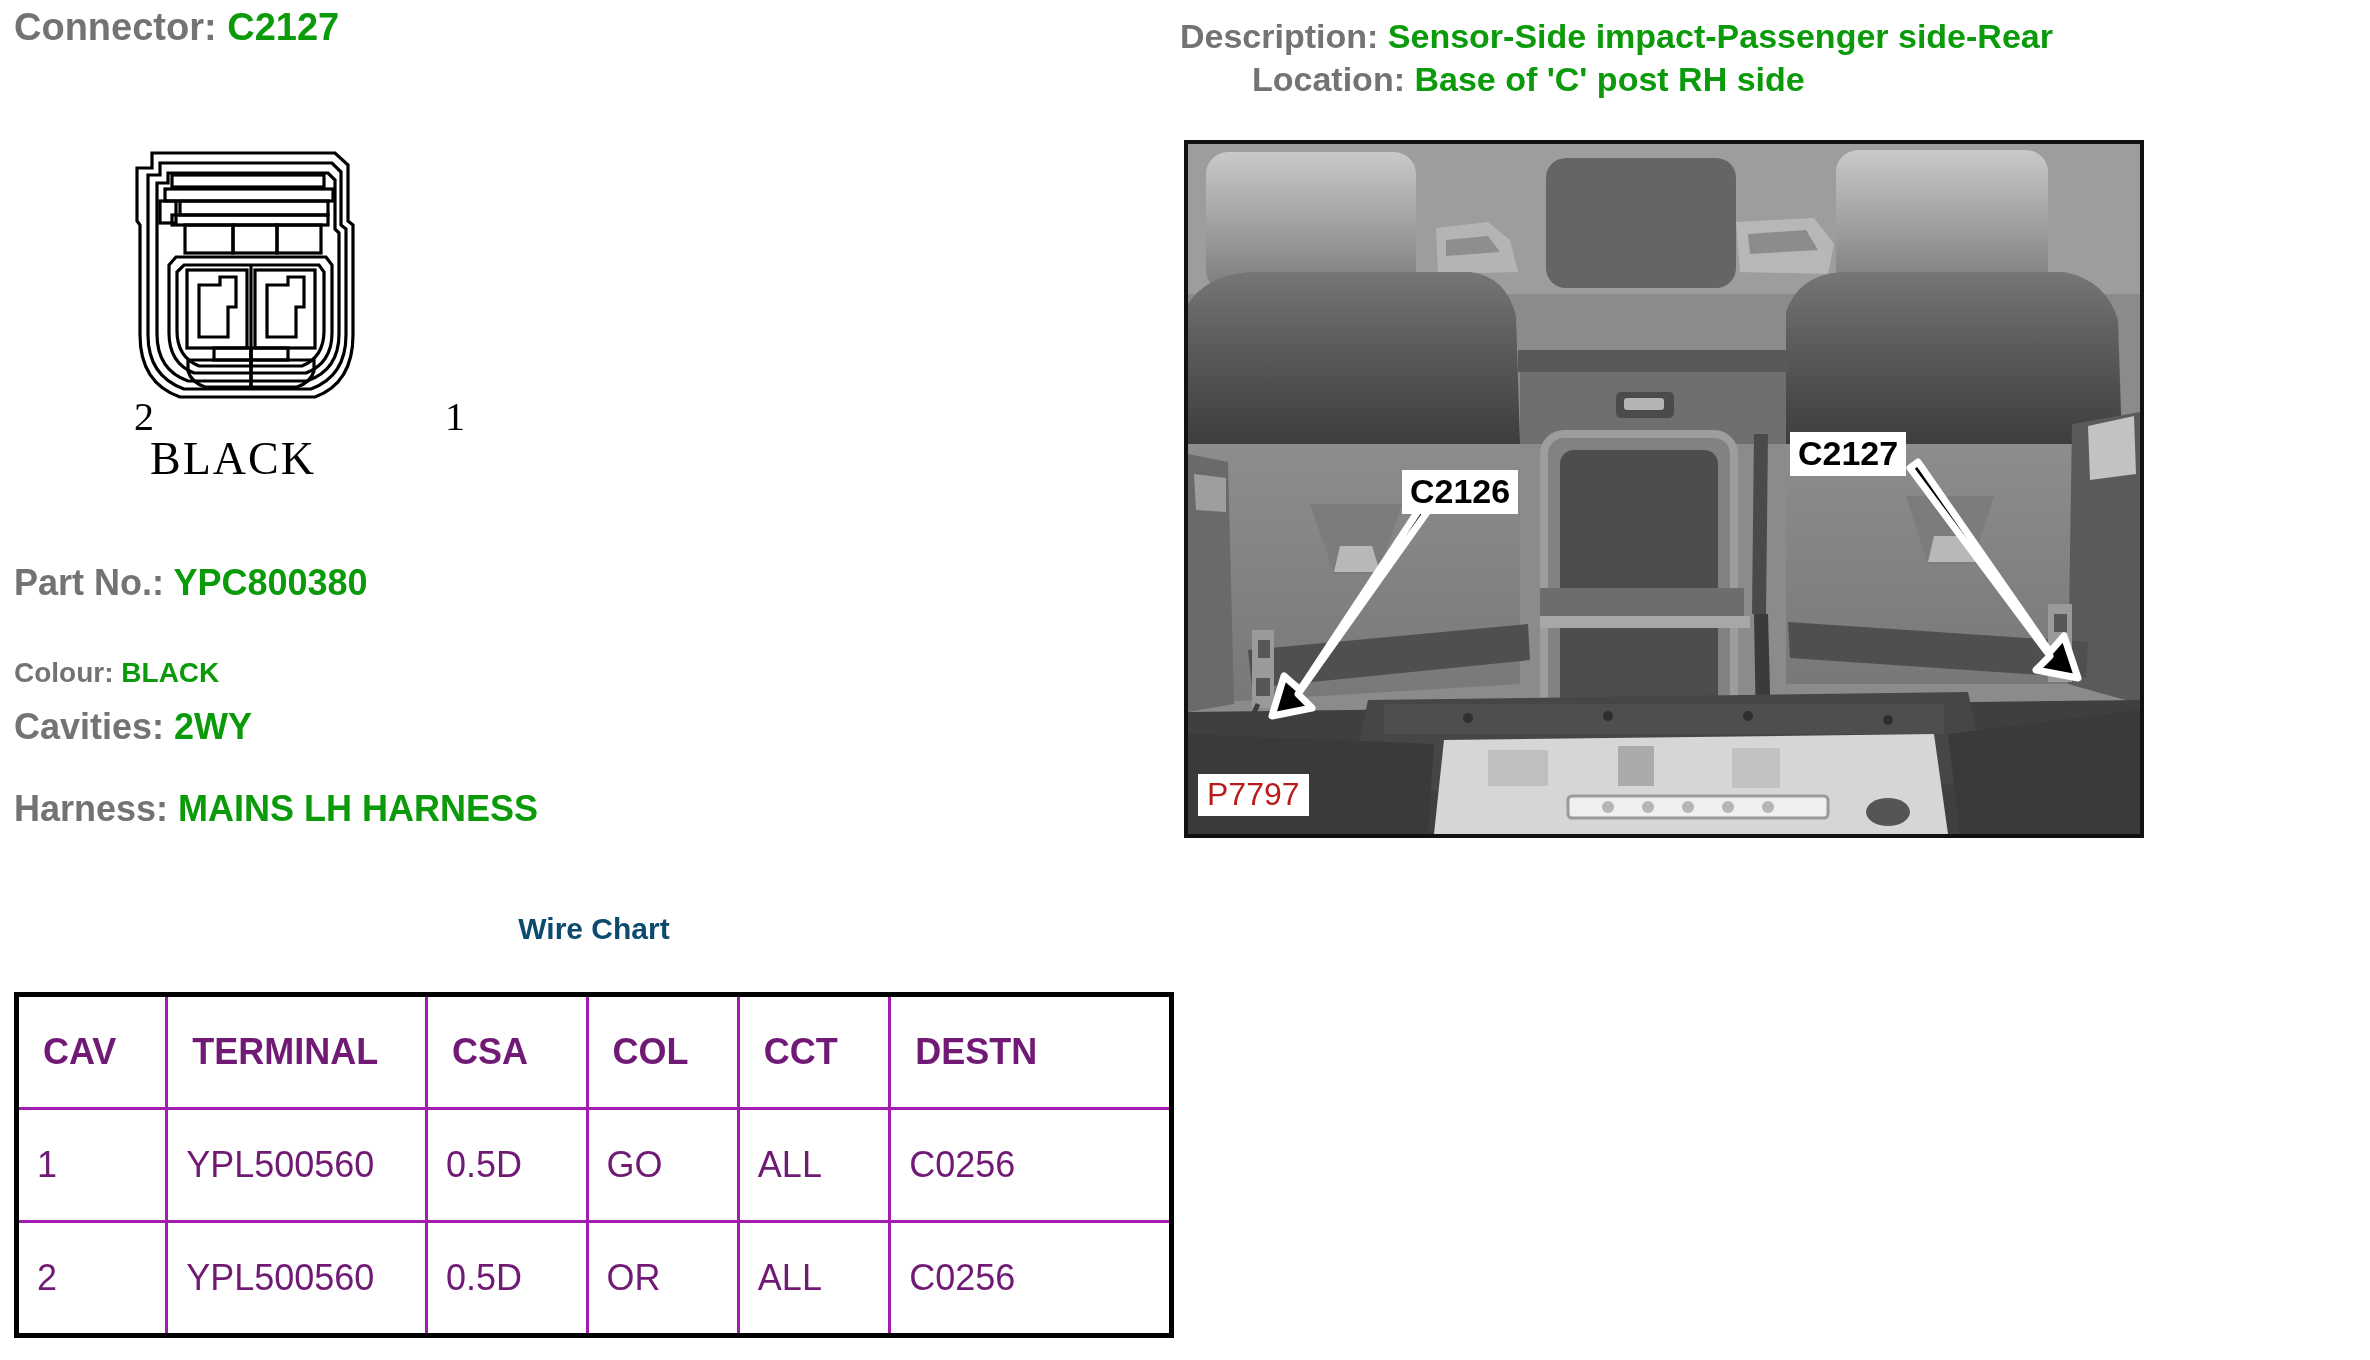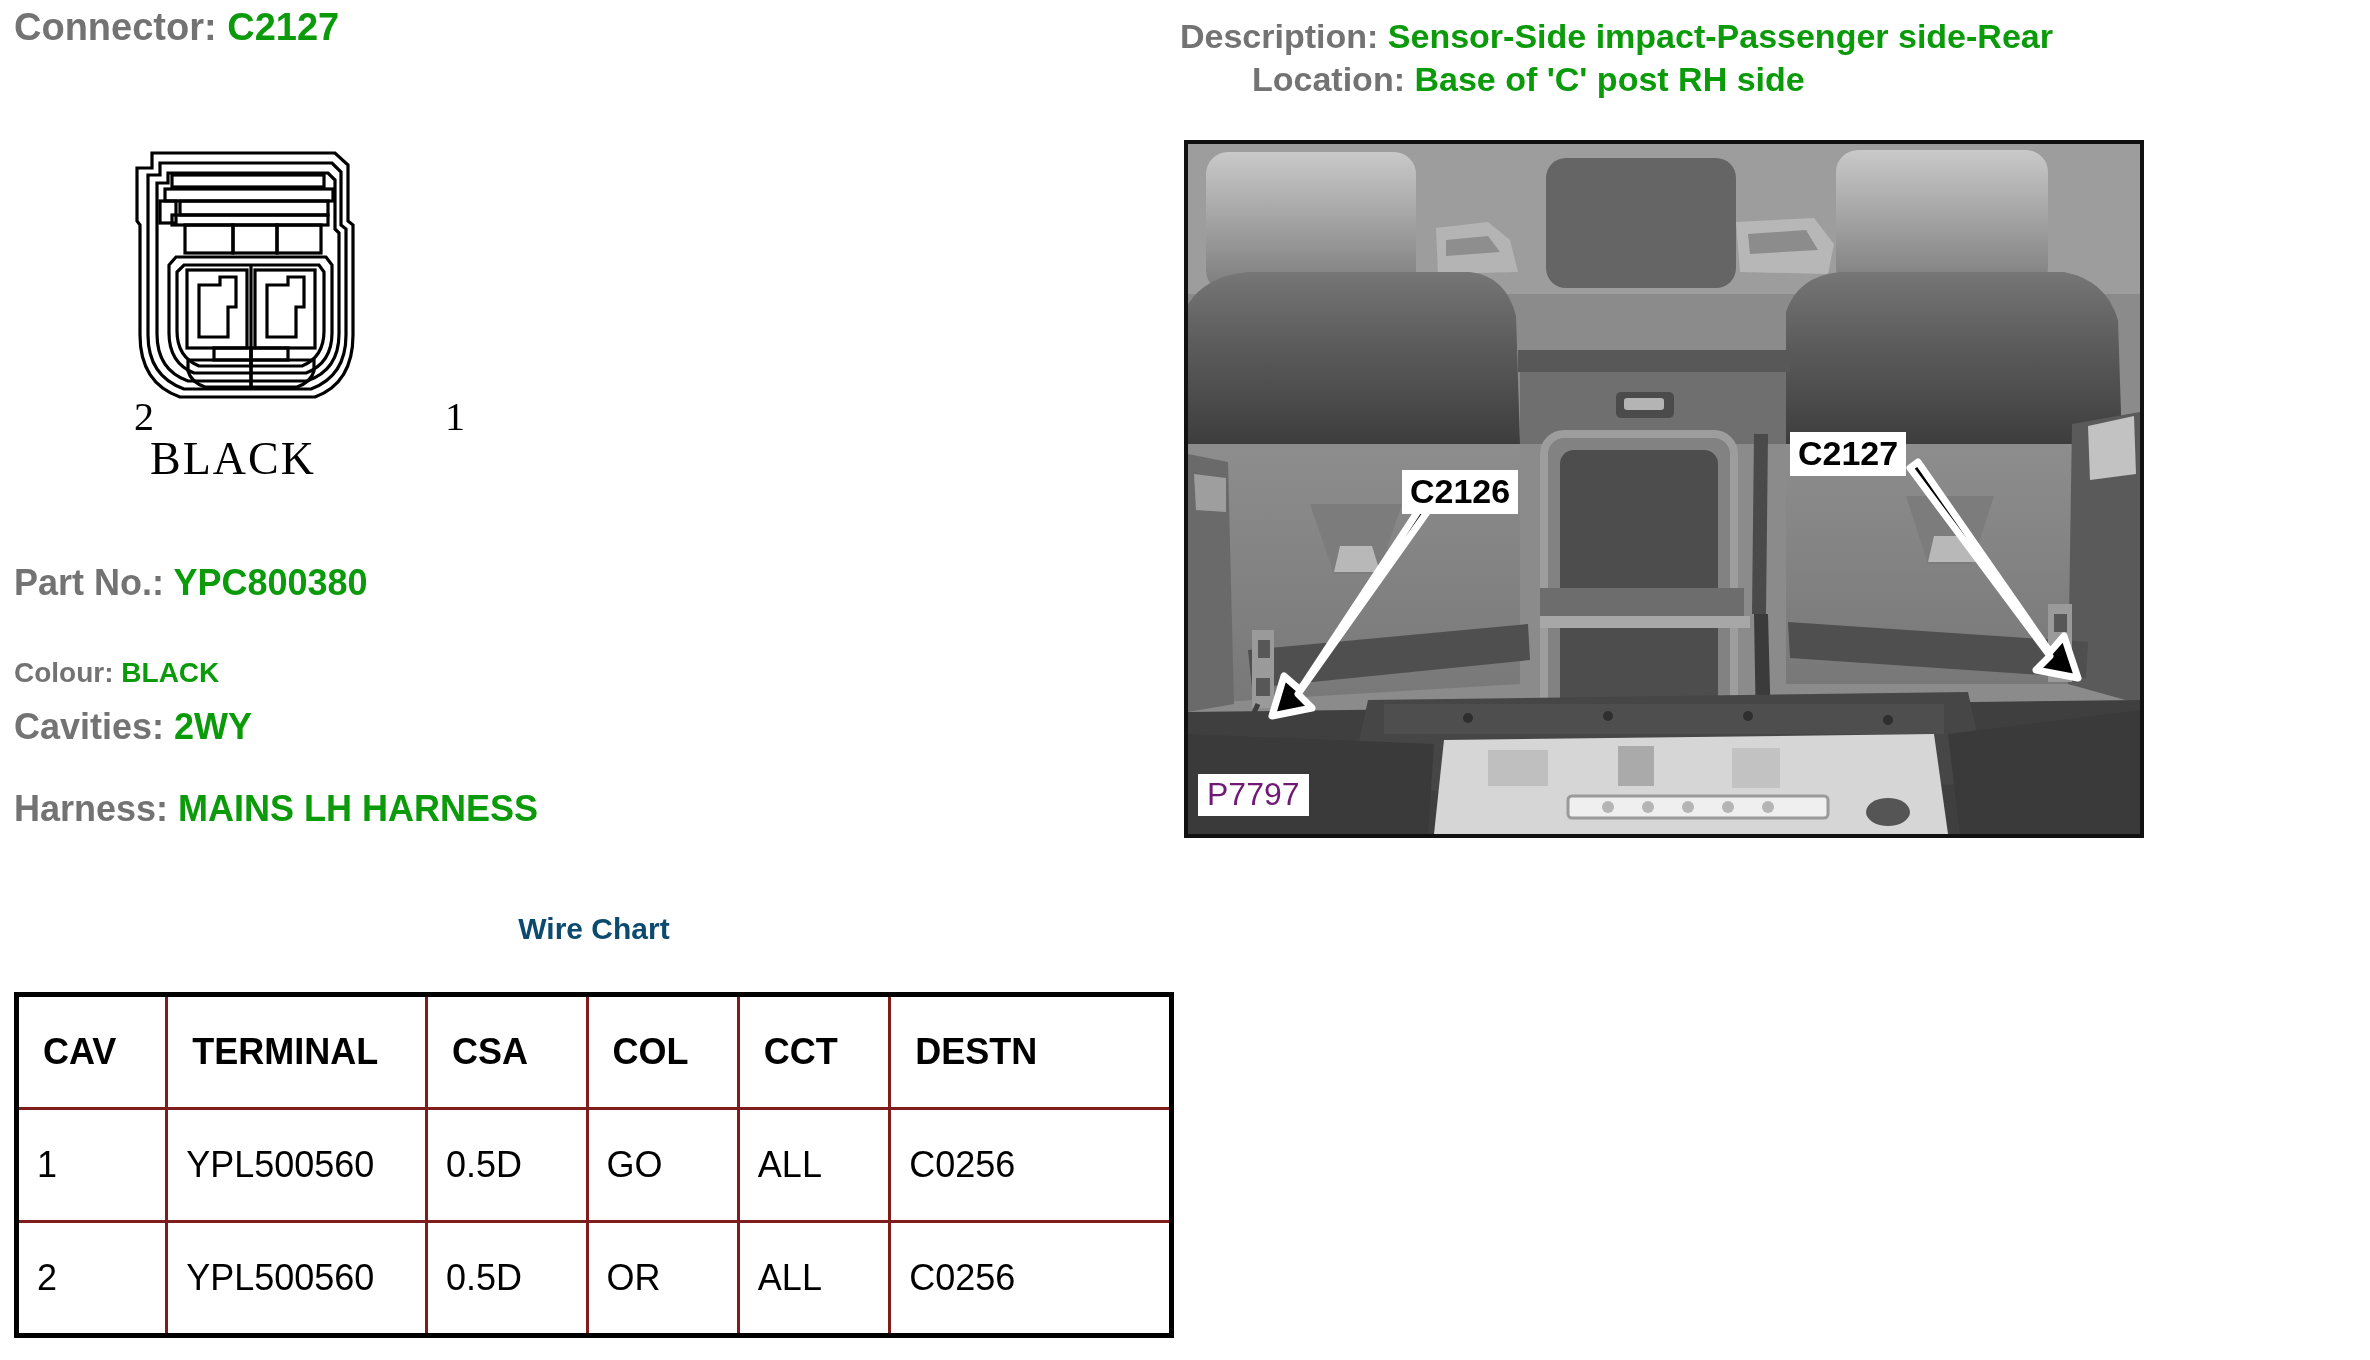--- a/index.html
+++ b/index.html
@@ -97,21 +97,21 @@
     padding: 4px 8px 6px 8px;
     white-space: nowrap;
   }
   #callout-c2126 { left: 214px; top: 326px; }
   #callout-c2127 { left: 602px; top: 288px; }
   #photo-tag {
     position: absolute;
     left: 10px;
     top: 630px;
     background: #ffffff;
-    color: #701a75;
+    color: #b91c1c;
     font-size: 32px;
     line-height: 1;
     padding: 4px 9px 6px 9px;
     white-space: nowrap;
   }
 
   
   #wire-chart-title {
     position: absolute;
     left: 14px;
@@ -125,23 +125,23 @@
   #wire-chart-table {
     position: absolute;
     left: 14px;
     top: 992px;
     width: 1160px;
     border-collapse: collapse;
     border: 5px solid #000000;
     background: #ffffff;
   }
   #wire-chart-table td {
-    border: 3px solid #7f1d1d;
+    border: 3px solid #a21caf;
     font-size: 36px;
-    color: #000000;
+    color: #701a75;
     padding: 0 0 0 18px;
     height: 110px;
     vertical-align: middle;
     white-space: nowrap;
   }
   #wire-chart-table thead td {
     font-weight: bold;
     padding-left: 24px;
   }
   #wire-chart-table tbody td {

